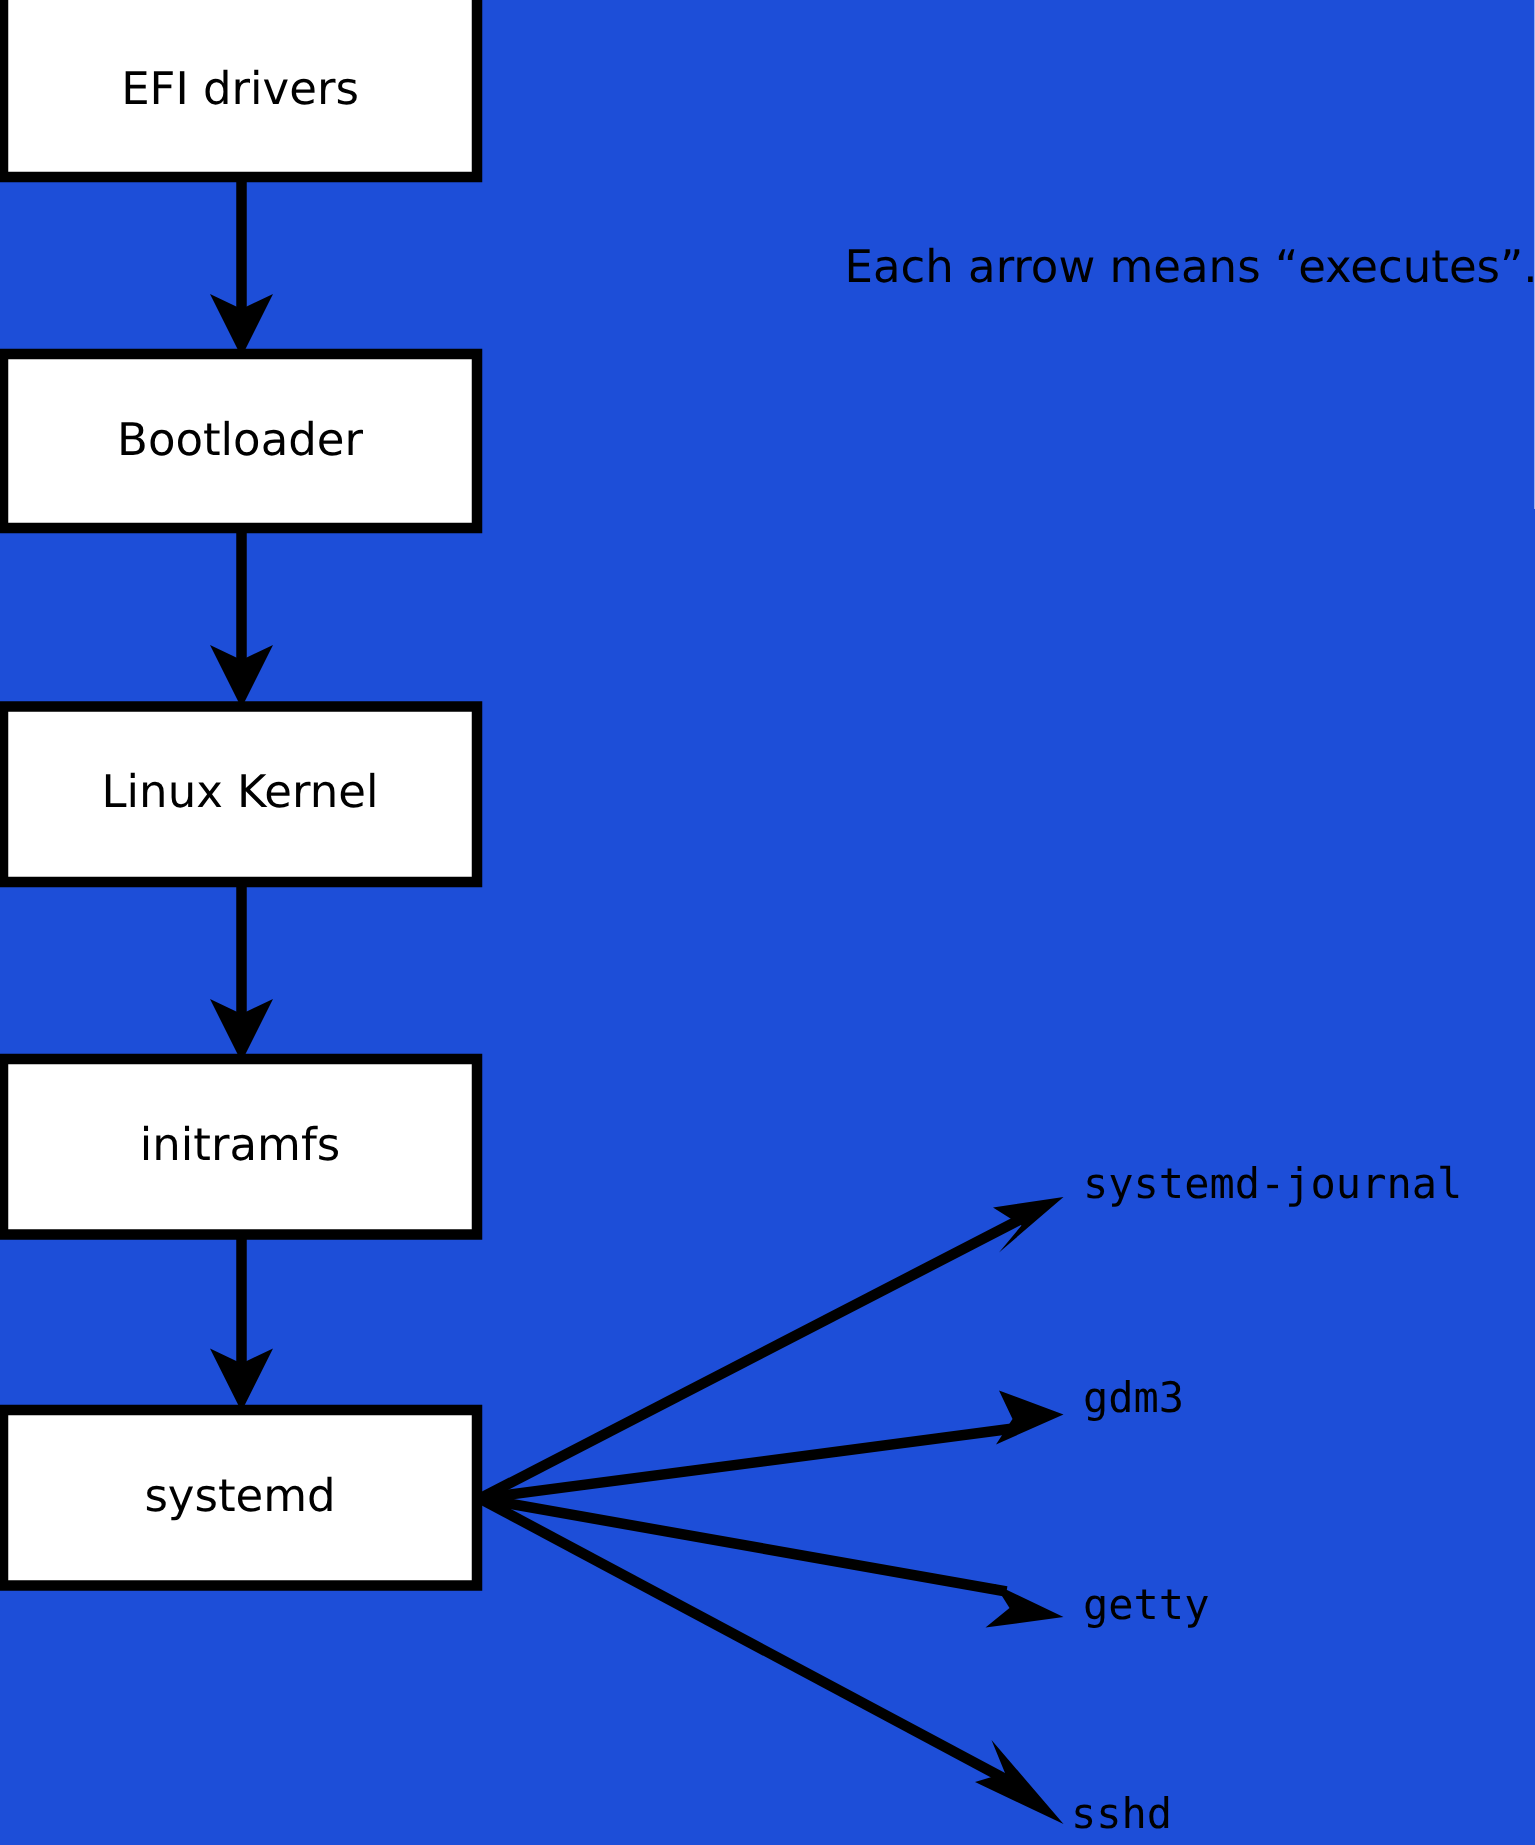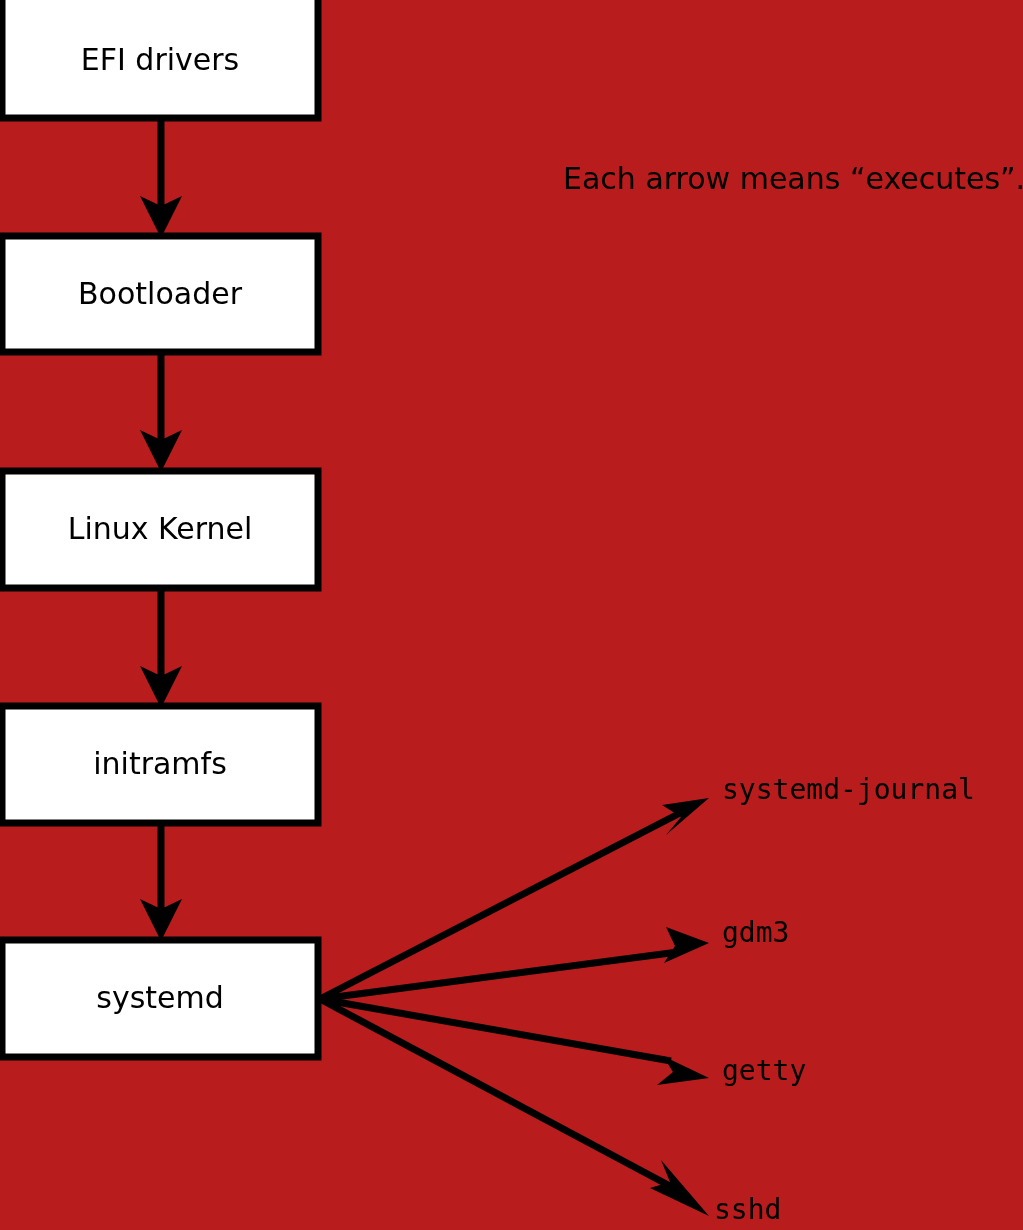--- a/index.html
+++ b/index.html
@@ -4,21 +4,21 @@
 <style>
   html, body {
     margin: 0;
     padding: 0;
     background: #ffffff;
   }
   #canvas {
     position: relative;
     width: 1023px;
     height: 1230px;
-    background: #b91c1c;
+    background: #1d4ed8;
     overflow: hidden;
     font-family: "DejaVu Sans", sans-serif;
   }
   svg#diagram {
     position: absolute;
     left: 0;
     top: 0;
     width: 1023px;
     height: 1230px;
     display: block;

